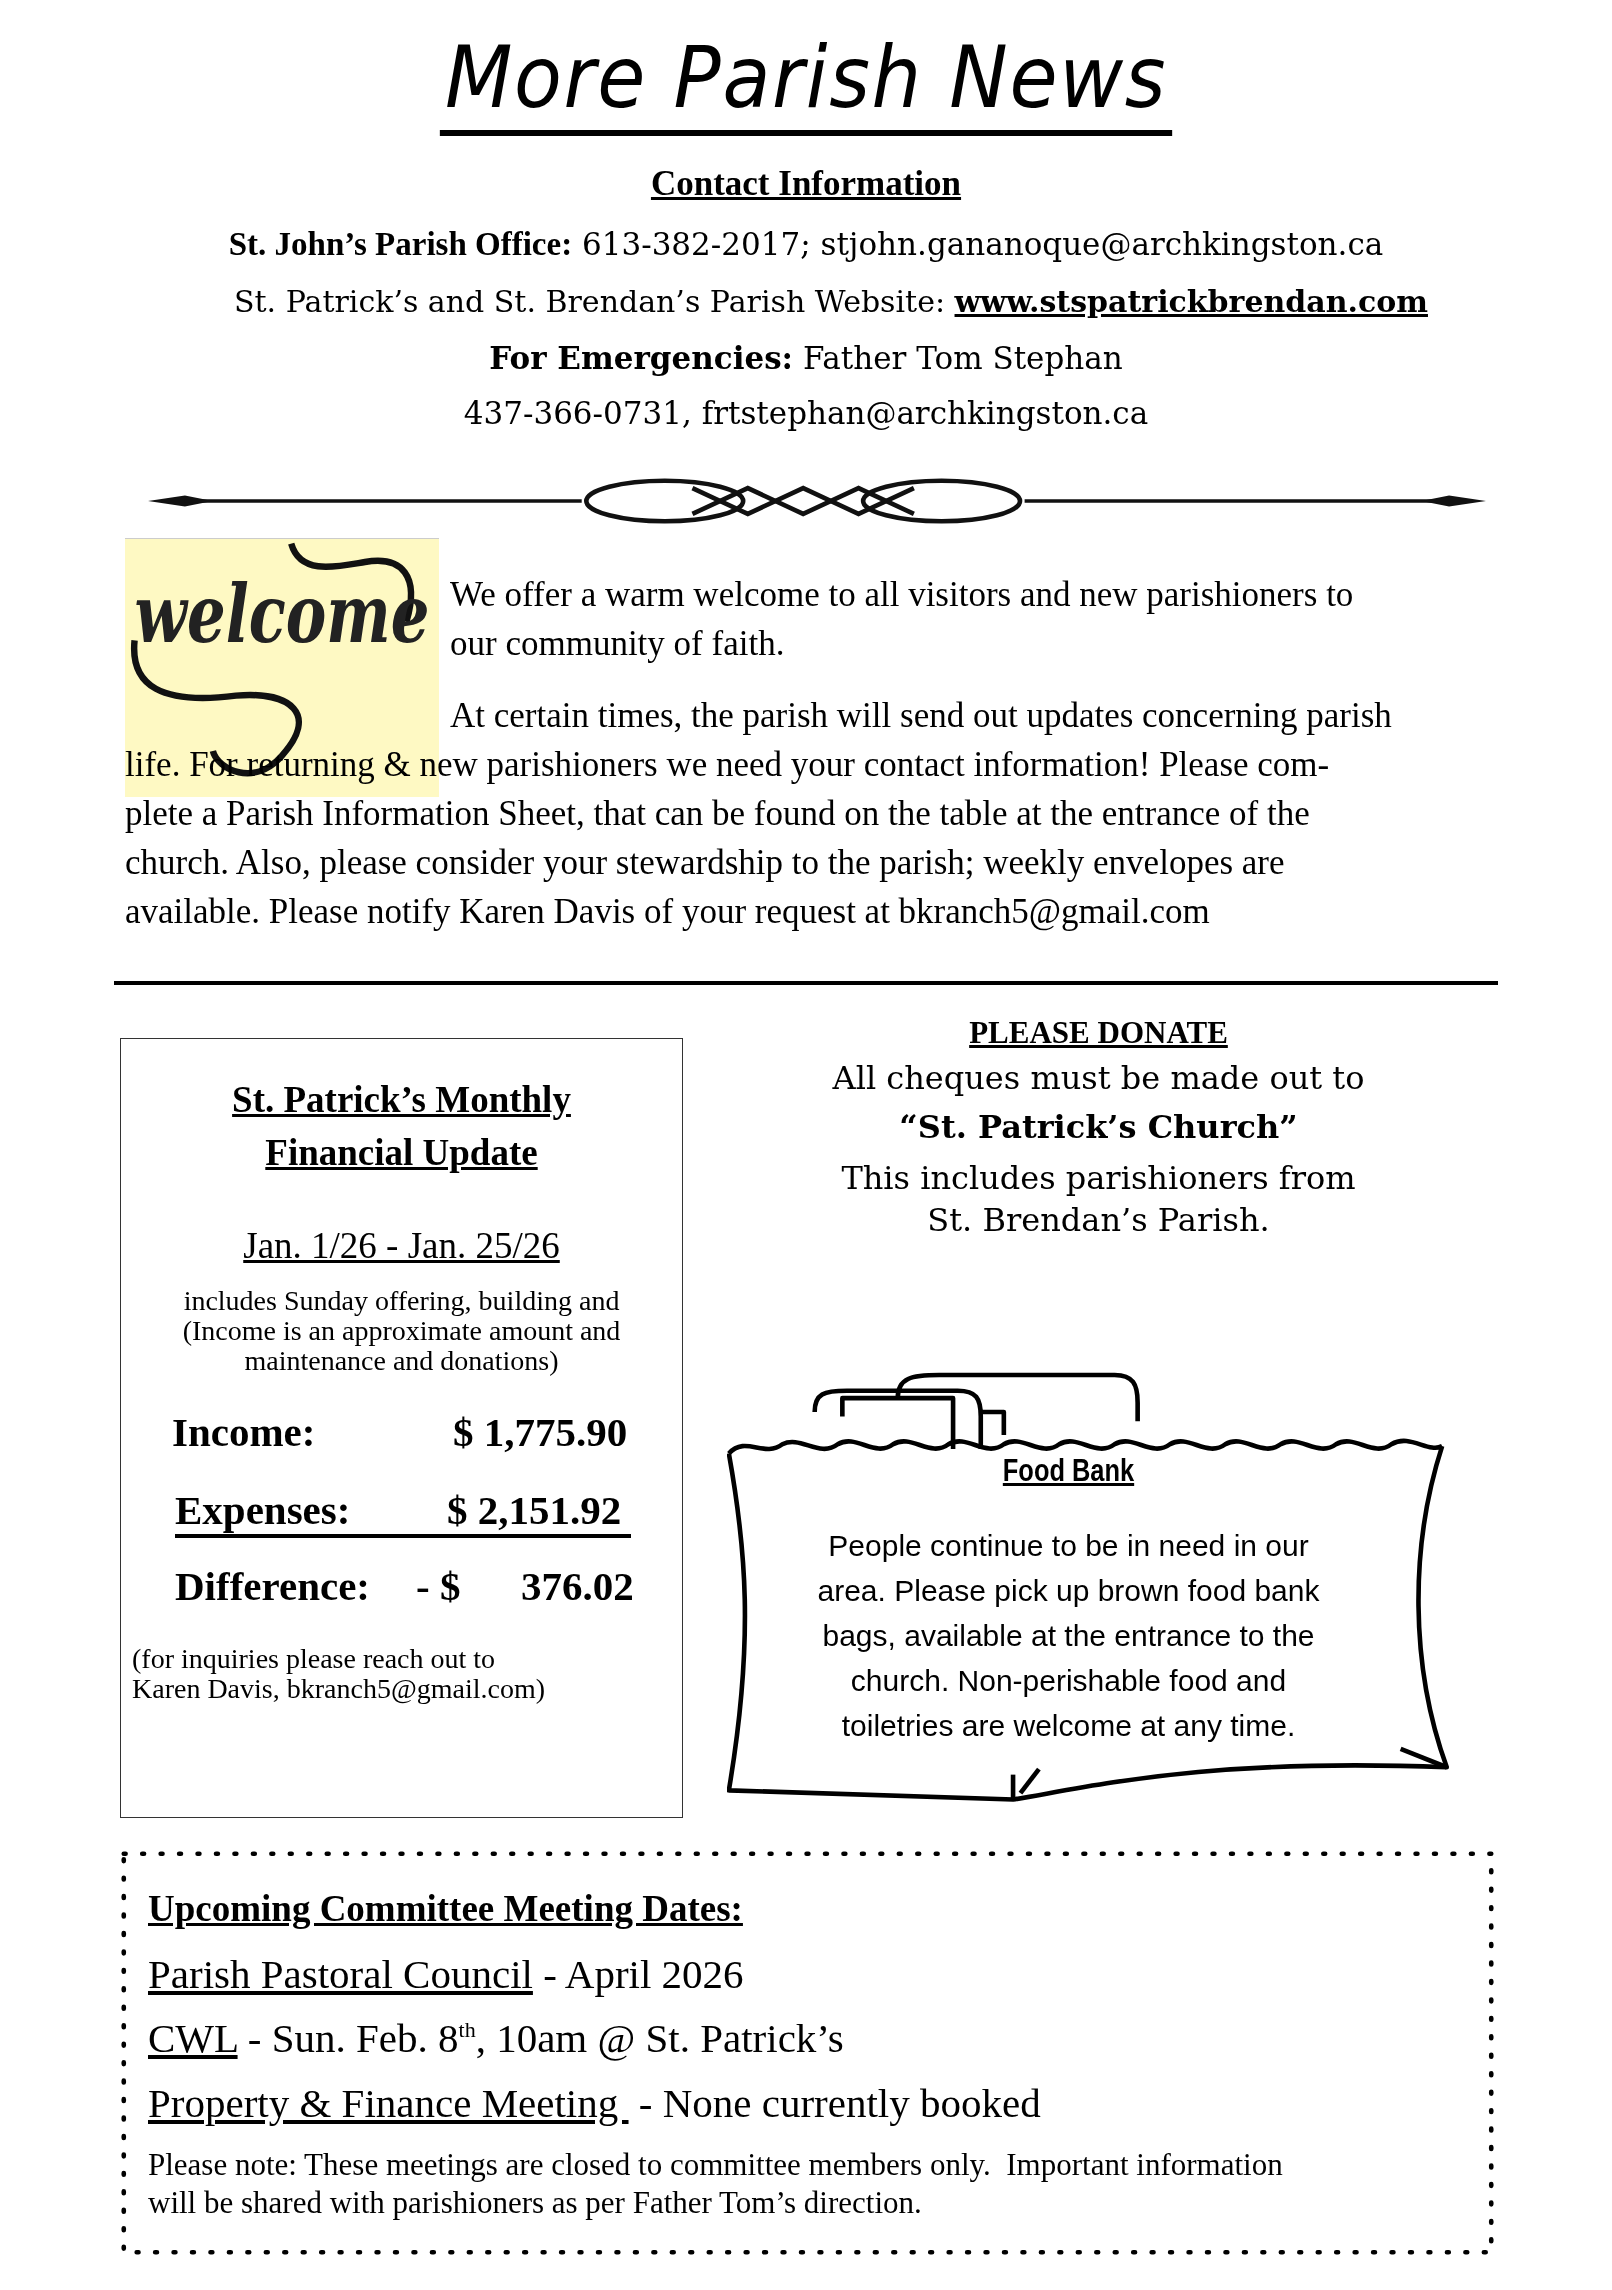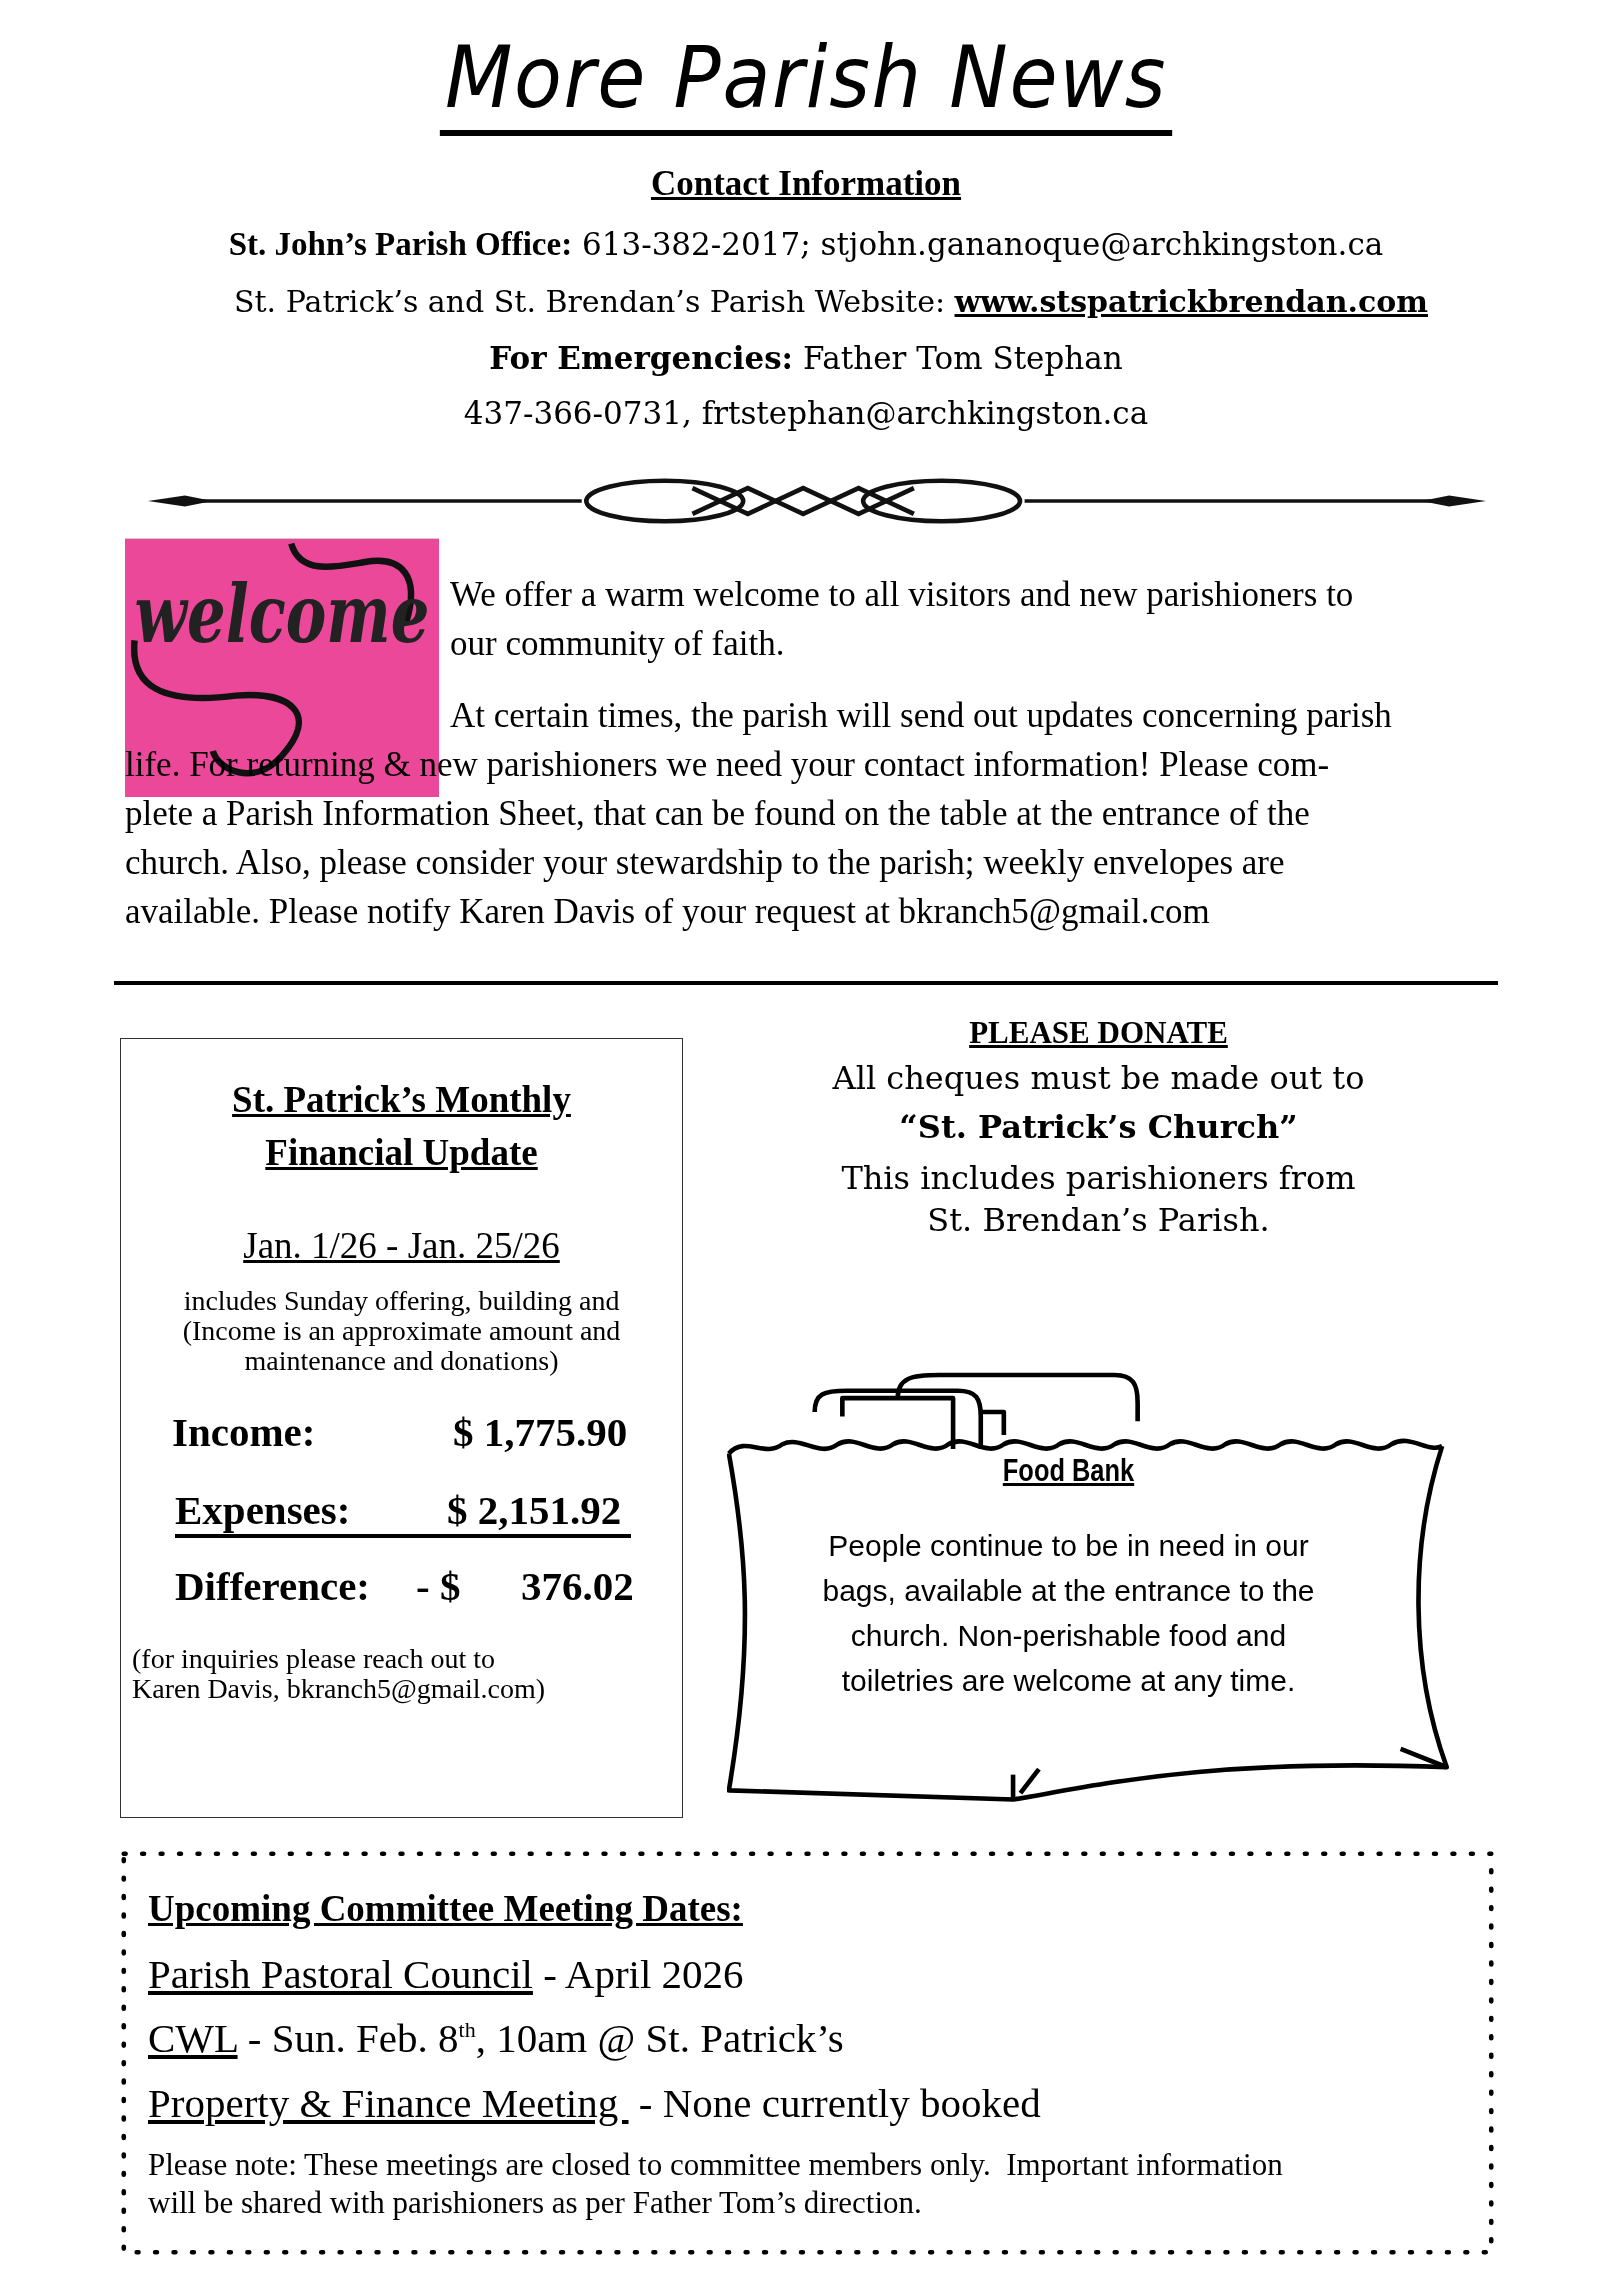--- a/index.html
+++ b/index.html
@@ -10,21 +10,21 @@
   .b { font-weight:bold; }
 
   #title { left:0; width:1612px; top:28px; font-family:"DejaVu Sans", sans-serif; font-size:85px; font-weight:normal; letter-spacing:1.8px; font-style:italic; }
   #title span { border-bottom:6.5px solid #000; padding:0 5.5px 5.5px 5.5px; display:inline-block; line-height:1.1; transform:scaleX(0.92); }
 
   .contact-line { left:0; width:1612px; font-size:33px; }
   .bookman { font-family:"DejaVu Serif", serif; }
 
   #ornament { left:148px; top:475px; width:1338px; height:52px; }
 
-  #welcome-img { left:125px; top:538px; width:314px; height:258px; background:#ec4899; border-top:0.9px solid #ccc; }
+  #welcome-img { left:125px; top:538px; width:314px; height:258px; background:#fef9c3; border-top:0.9px solid #ccc; }
 
   .welcome-para { font-size:35px; line-height:49px; }
 
   #hr-main { left:114px; top:981px; width:1384px; height:3.7px; background:#000; }
 
   #fin-box { left:120px; top:1038px; width:563px; height:780px; border:1.8px solid #333; box-sizing:border-box;padding-left:36px; }
   .fin-row { position:absolute; left:0; width:100%; font-size:41px; font-weight:bold; }
 
   #donate { left:720px; top:1015px; width:757px; }
 
@@ -128,20 +128,21 @@
       <path d="M2 100 C20 80 40 105 60 90 C80 80 100 105 120 90 C140 78 160 105 180 90 C200 78 220 105 240 90 C260 78 280 105 300 90 C320 78 340 105 360 90 C380 78 400 105 420 90 C440 78 460 105 480 90 C500 78 520 105 540 90 C560 78 580 105 600 90 C620 78 640 105 660 90 C680 78 700 105 720 90 C740 78 760 100 775 92"></path>
       <path d="M2 100 C20 200 30 300 2 465 L310 475 C400 460 520 430 780 440 C740 330 740 200 775 92"></path>
       <path d="M310 475 L310 448"></path>
       <path d="M318 468 L338 442"></path>
       <path d="M780 440 L730 420"></path>
     </g>
   </svg>
   <div class="abs center b u" style="left:0;width:683px;top:92px;font-family:'Liberation Sans', sans-serif;font-size:31px;transform:scaleX(0.82);">Food Bank</div>
   <div class="abs center" style="left:0;width:683px;top:162px;font-family:'Liberation Sans', sans-serif;font-size:30px;line-height:45px;">
     <div>People continue to be in need in our</div>
+    <div>area. Please pick up brown food bank</div>
     <div>bags, available at the entrance to the</div>
     <div>church. Non-perishable food and</div>
     <div>toiletries are welcome at any time.</div>
   </div>
 </div>
 
 <div id="committee" class="abs">
   <svg width="1375" height="406" style="position:absolute;left:0;top:0;" viewBox="0 0 1490 440">
     <rect x="4" y="4" width="1482" height="432" fill="none" stroke="#000" stroke-width="5" stroke-dasharray="2 18" stroke-linecap="round"></rect>
   </svg>

